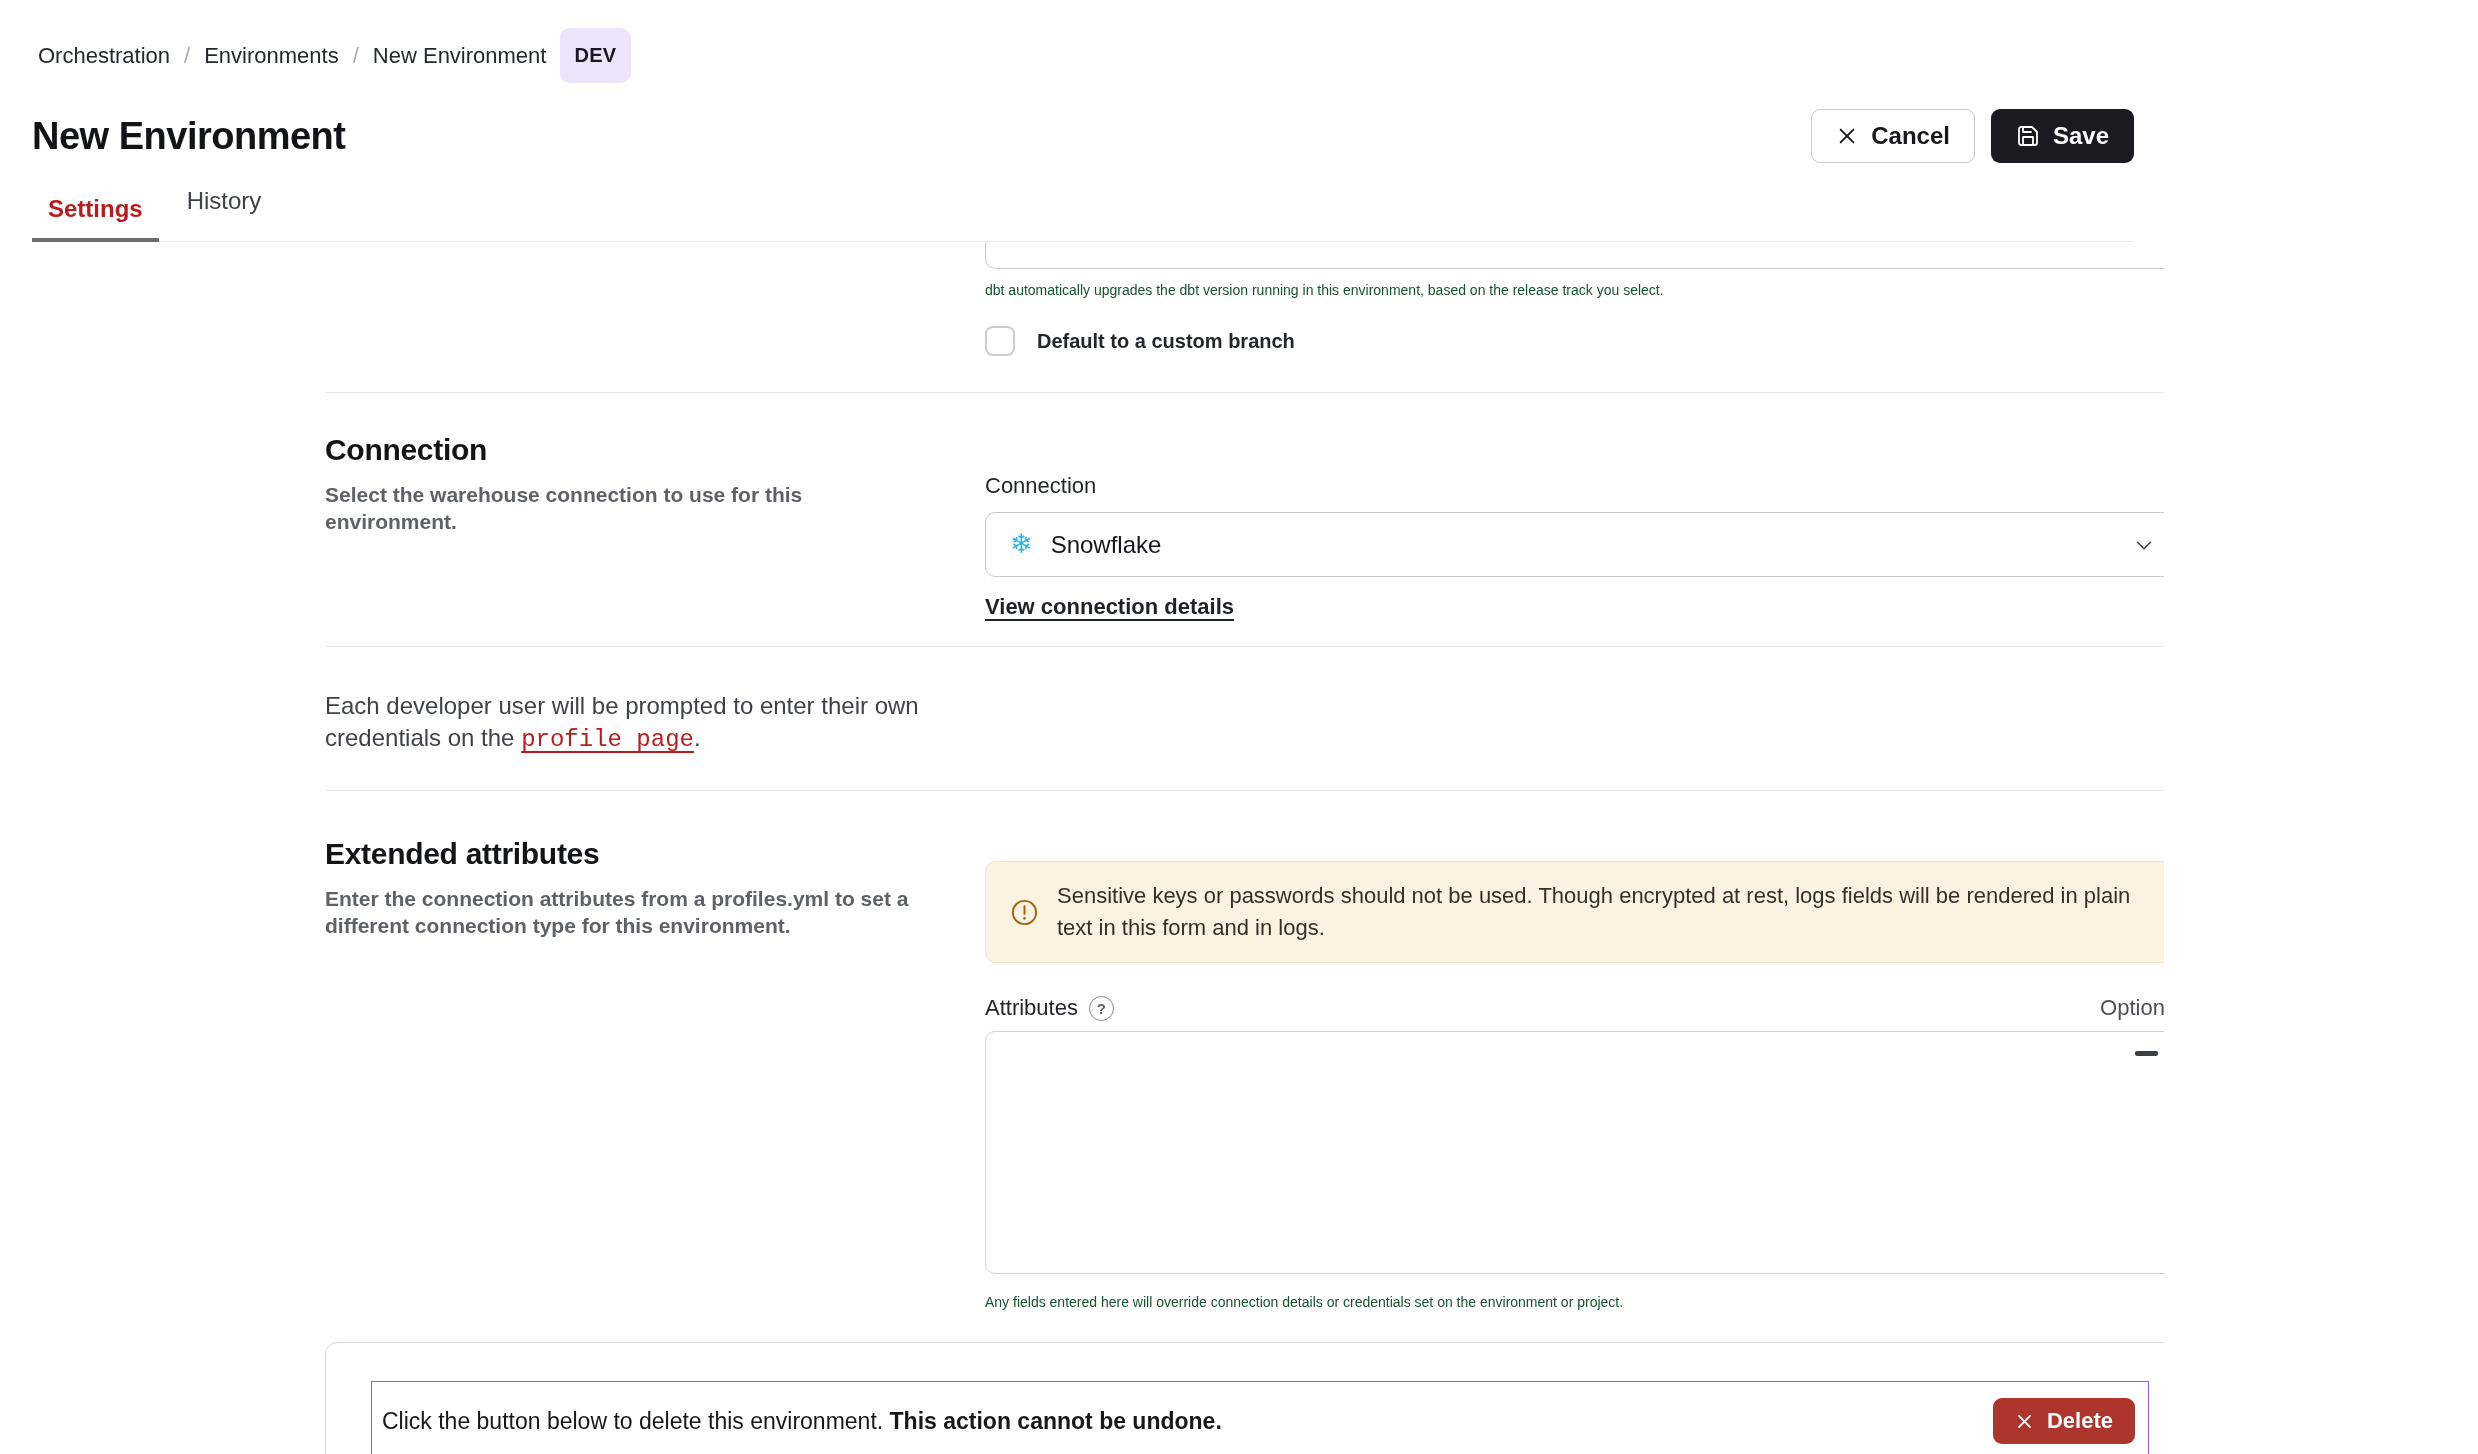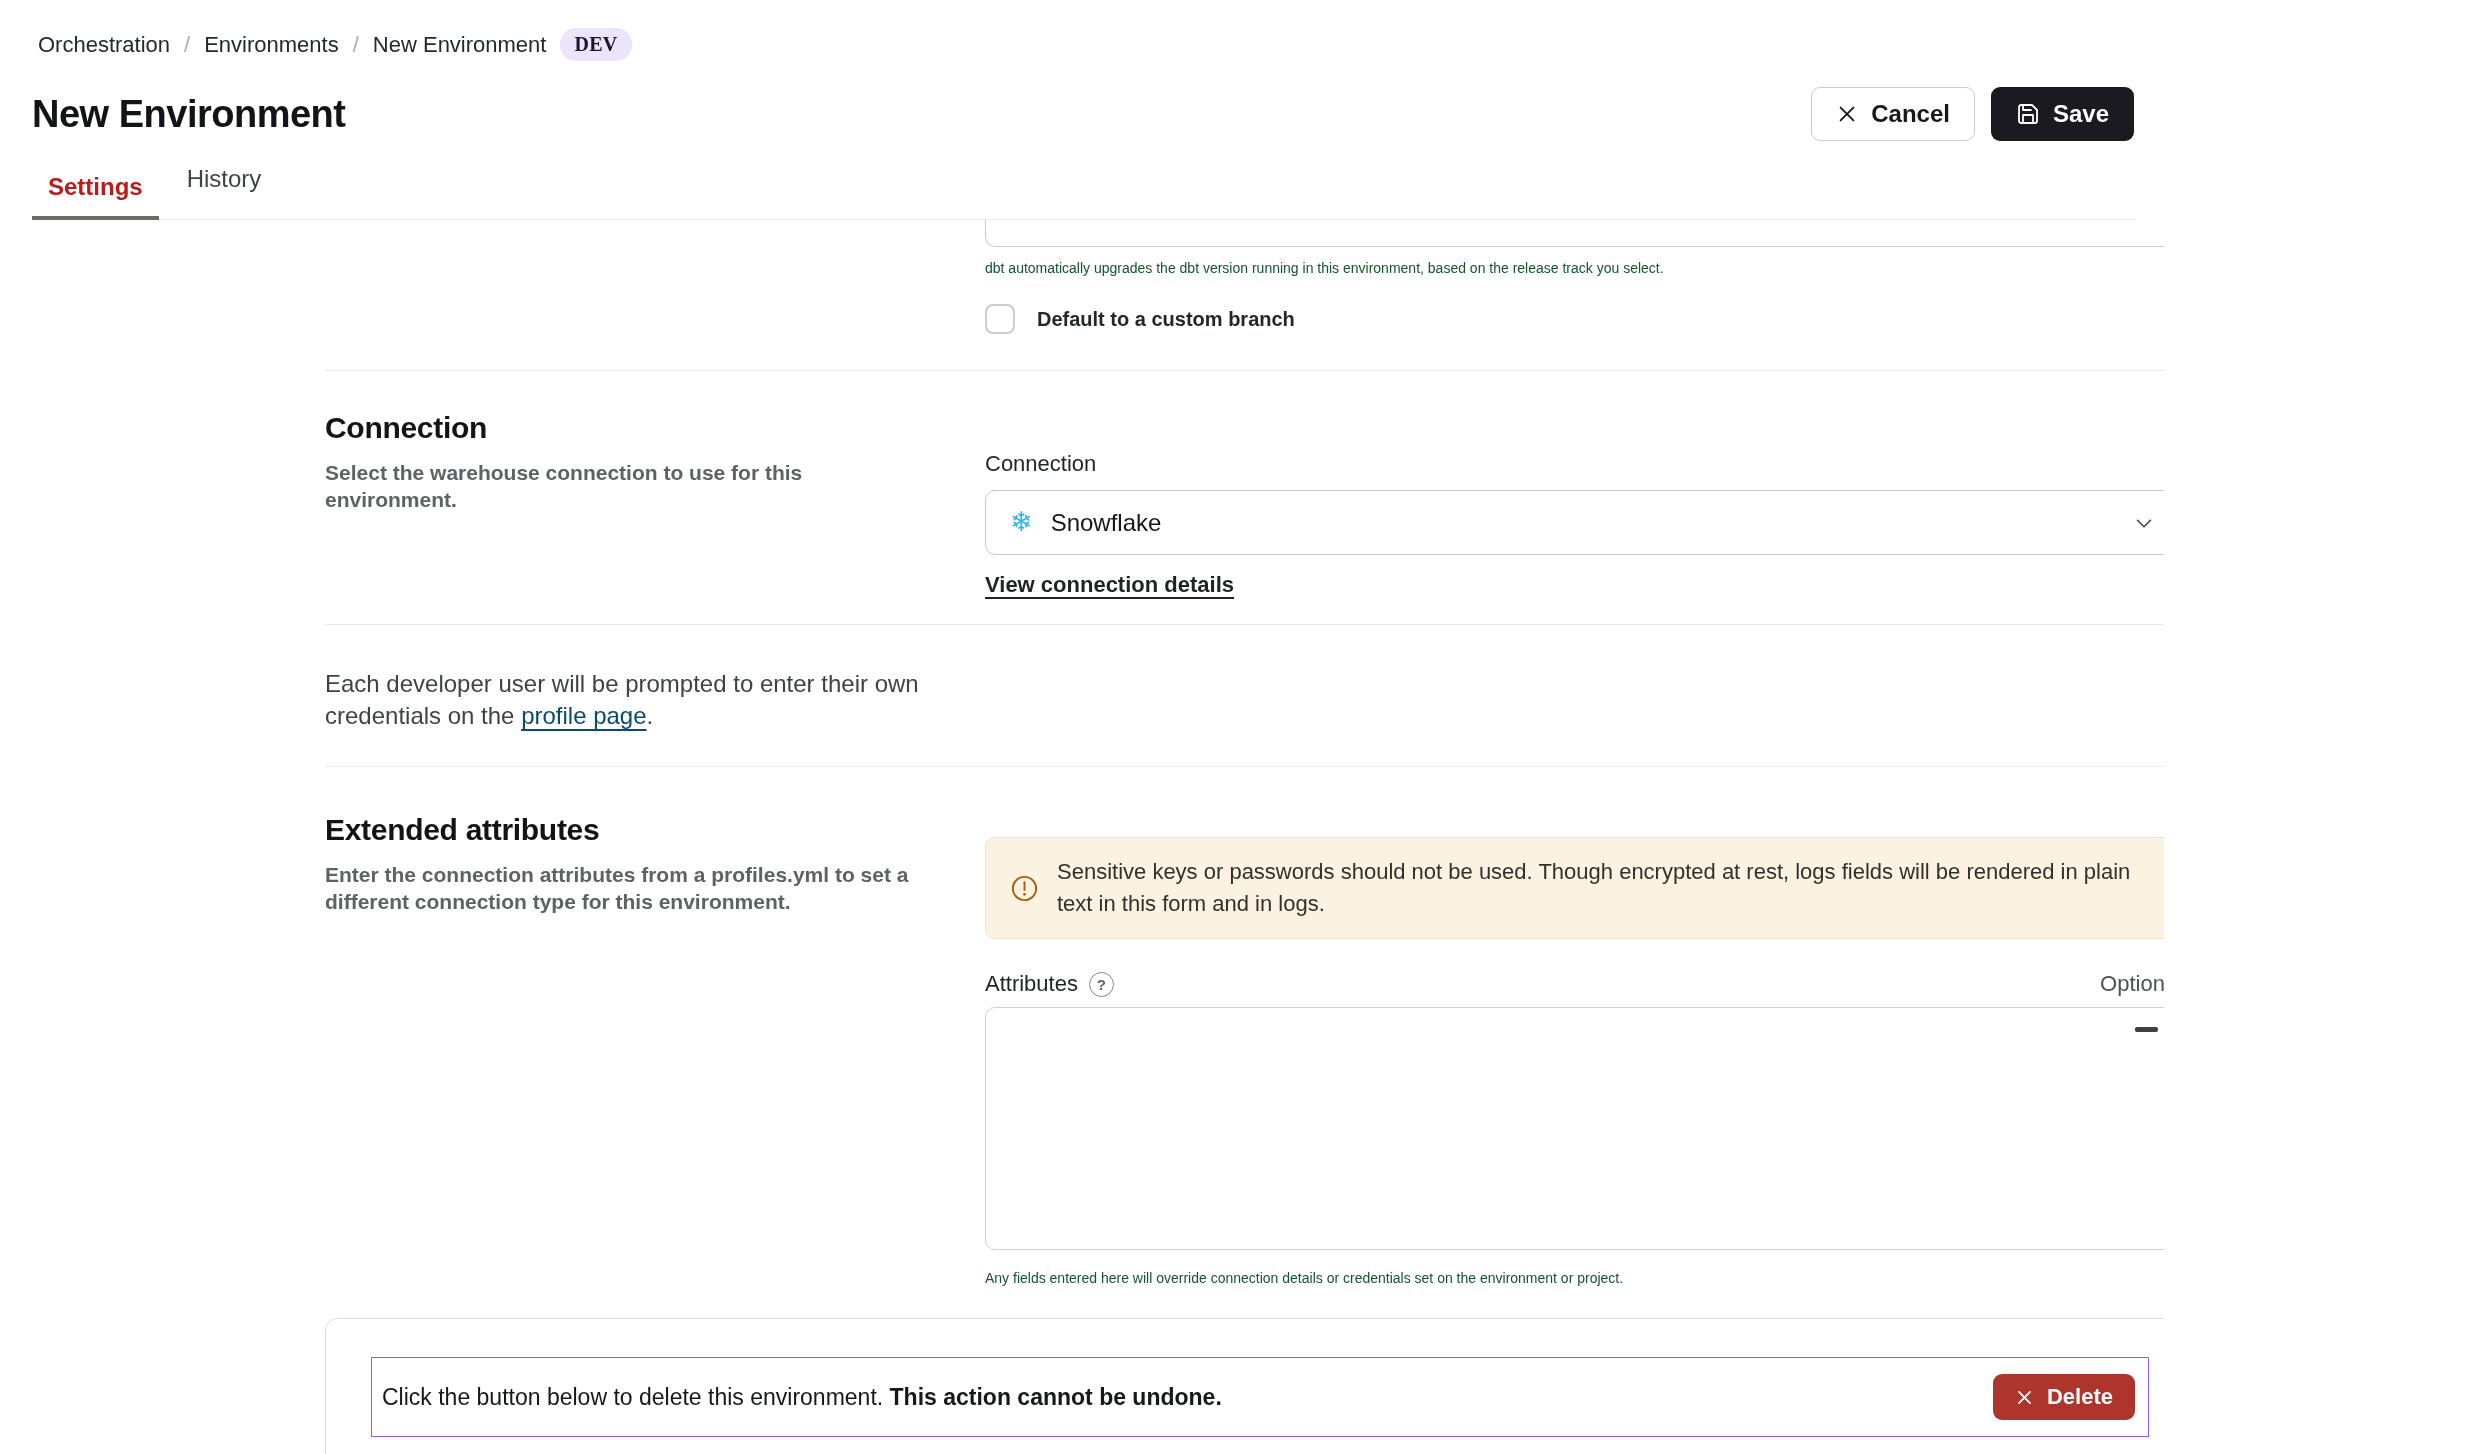--- a/index.html
+++ b/index.html
@@ -11,21 +11,21 @@
   }
   .page { width: 2164px; height: 1454px; overflow: hidden; background: #fff; position: relative; }
 
   
   header { padding: 28px 30px 0 32px; }
   .breadcrumb { display: flex; align-items: center; gap: 14px; font-size: 22px; color: #24292f; padding-left: 6px; }
   .crumb { cursor: pointer; }
   .crumb-sep { color: #a8adb3; }
   .badge {
     background: #ebe4fb; color: #1b1825; font-size: 20px; font-weight: 700;
-    padding: 5px 14px; border-radius: 16px; letter-spacing: .3px; font-family: Liberation Serif, serif;
+    padding: 16px 14px; border-radius: 10px; letter-spacing: .3px;
   }
   .title-row { display: flex; justify-content: space-between; align-items: center; margin-top: 26px; }
   h1 { font-size: 38px; font-weight: 700; color: #131417; letter-spacing: -0.5px; }
   .actions { display: flex; gap: 16px; }
   .btn {
     display: inline-flex; align-items: center; gap: 13px; height: 54px; padding: 0 24px;
     border-radius: 9px; font-size: 24px; font-weight: 600; cursor: pointer; border: 1px solid transparent;
     font-family: inherit; background: none;
   }
   .btn-cancel { background: #fff; border-color: #c9cbce; color: #16181d; }
@@ -63,21 +63,21 @@
   .select-value { font-size: 24px; color: #16181d; flex: 1; }
   .snowflake { color: #29b5e8; font-size: 27px; line-height: 1; }
   .view-link {
     display: inline-block; margin-top: 17px; font-size: 22px; font-weight: 700; color: #1f2328;
     text-decoration: underline; text-underline-offset: 5px; text-decoration-thickness: 1.5px; cursor: pointer;
   }
 
   
   .credentials-row { padding: 40px 0 34px; }
   .credentials-text { font-size: 24px; color: #3f4349; margin-top: 3px; line-height: 32px; }
-  .profile-link { color: #0c4a6e; text-decoration: underline; text-underline-offset: 5px; cursor: pointer; }
+  .profile-link { color: #b91c1c; text-decoration: underline; text-underline-offset: 5px; cursor: pointer; font-family: Liberation Mono, monospace; }
 
   
   .extended-row { padding: 46px 0 0; }
   .warning {
     margin-top: 24px; background: #fcf2e2; border: 1px solid #f3e2c6; border-radius: 10px;
     padding: 18px 24px; display: flex; align-items: center; gap: 18px;
   }
   .warning-text { font-size: 22px; line-height: 32px; color: #33302a; }
   .attributes-row { display: flex; justify-content: space-between; align-items: center; margin-top: 32px; }
   .attributes-label { font-size: 22px; color: #23272c; display: flex; align-items: center; gap: 11px; }

